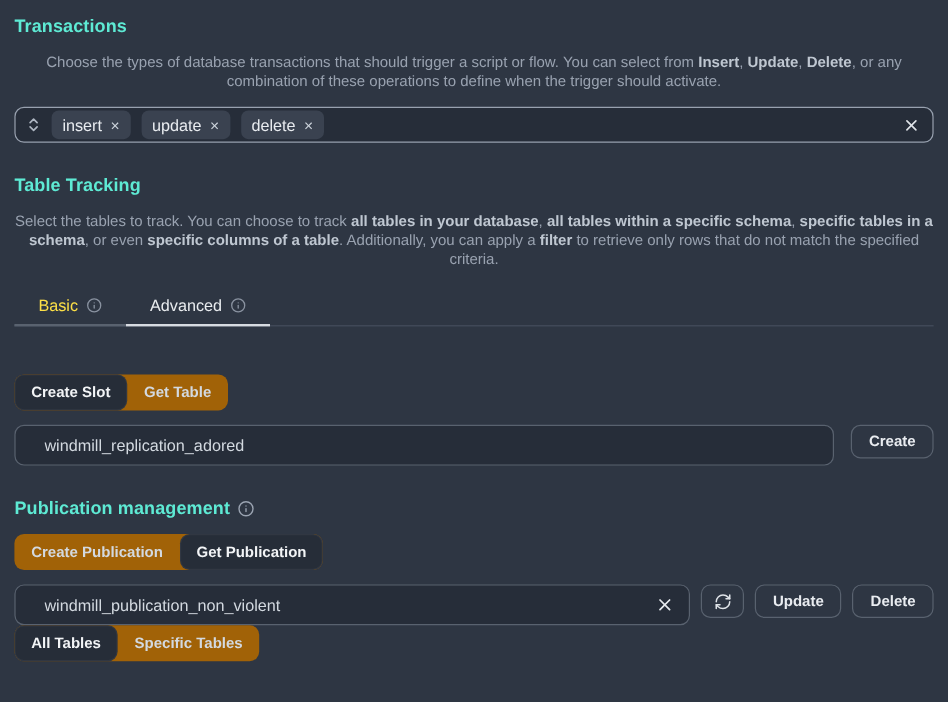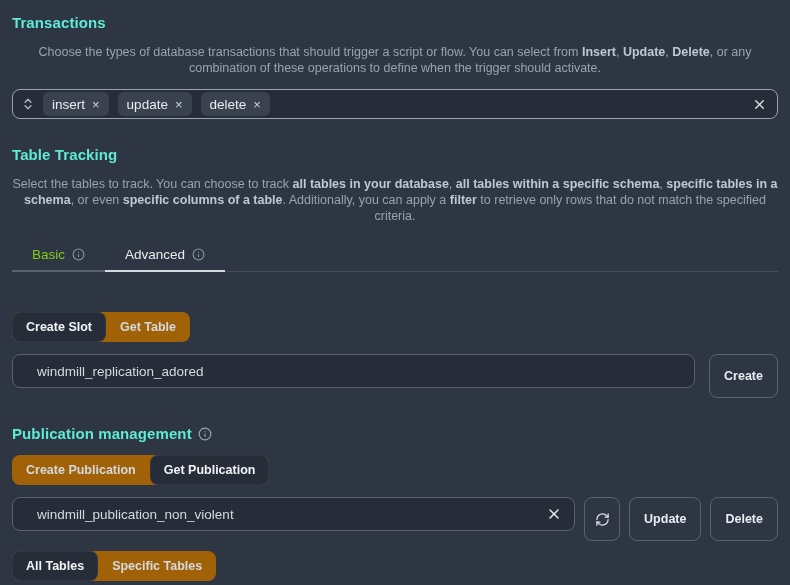--- a/index.html
+++ b/index.html
@@ -51,21 +51,21 @@
   
   .tabs {
     margin-top:17px;
     display:flex;
     border-bottom:1px solid #454e5c;
   }
   .tab {
     font-size:13.5px;
     padding:6px 20px 8px 20px;
     display:flex; align-items:center; gap:7px;
-    color:#84cc16;
+    color:#fde047;
     border-bottom:2px solid #59626f;
     margin-bottom:-1px;
     cursor:pointer;
   }
   .tab.active { color:#e9ecef; border-bottom-color:#d7dbe1; }
   .tab .info-ic { opacity:.85; }
 
   .section { margin-top:27px; }
   .info-ic { color:#9aa3b1; display:flex; align-items:center; }
 
@@ -105,21 +105,21 @@
     gap:8px;
   }
   .input-wrap input {
     flex:1; background:transparent; border:none; outline:none;
     color:#d3d9e0; font-size:13.5px;
     font-family:"Liberation Sans", sans-serif;
   }
   .clear-btn { color:#e6eaee; display:flex; align-items:center; cursor:pointer; }
 
   .btn {
-    height:44px;
+    height:28px;
     border:1px solid #59626f;
     border-radius:8px;
     background:transparent;
     color:#e9ecf0;
     font-size:12.5px; font-weight:600;
     font-family:"Liberation Sans", sans-serif;
     padding:0 14px;
     display:flex; align-items:center; justify-content:center;
     cursor:pointer;
     white-space:nowrap;
@@ -242,19 +242,19 @@
               <path d="M21 3v5h-5"></path>
               <path d="M21 12a9 9 0 0 1-9 9 9.75 9.75 0 0 1-6.74-2.74L3 16"></path>
               <path d="M8 16H3v5"></path>
             </svg>
         </span>
       </button>
       <button class="btn">Update</button>
       <button class="btn">Delete</button>
     </div>
 
-    <div class="toggle-group" style="margin-top:10px;justify-content:space-between;">
+    <div class="toggle-group" style="margin-top:0;justify-content:space-between;">
       <div class="toggle selected">All Tables</div>
       <div class="toggle">Specific Tables</div>
     </div>
   </div>
 
 </div>
 
 </body></html>

